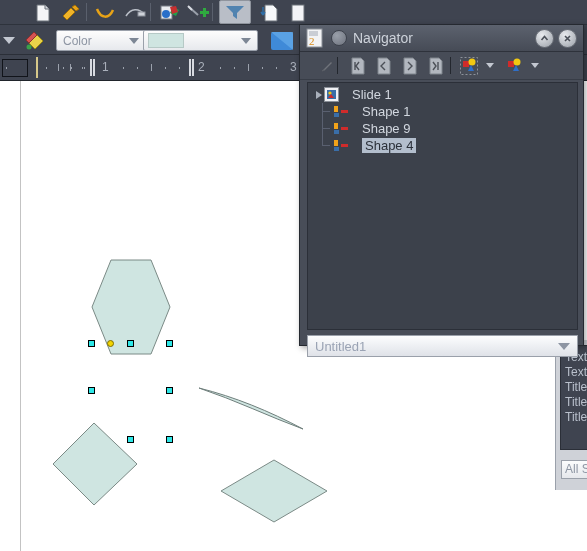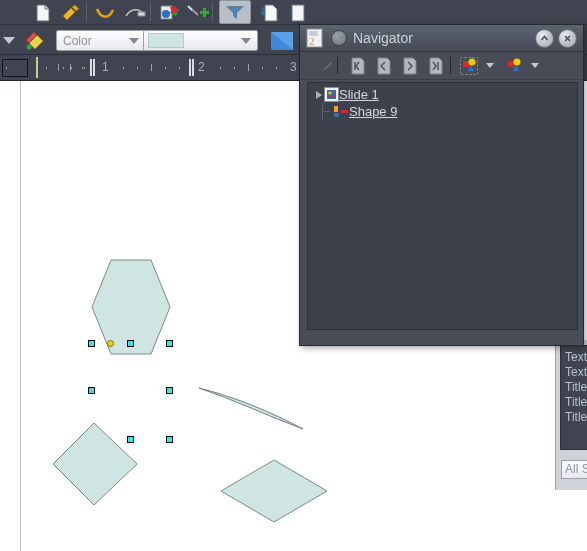--- a/index.html
+++ b/index.html
@@ -232,21 +232,21 @@
   .tree-row {
     position: relative;
     height: 17px;
     display: flex; align-items: center;
     font-size: 13px;
     color: #d2d7df;
     white-space: nowrap;
   }
   .tree-row.child { padding-left: 25px; }
   .tree-row.root  { padding-left: 5px; }
-  .tree-label { margin-left: 0; text-decoration: underline; }
+  .tree-label { margin-left: 13px; }
   .tree-row.selected .tree-label {
     background: #b3becd;
     color: #2b3039;
     padding: 0 3px;
   }
   .expander {
     width: 11px; height: 11px;
     display: flex; align-items: center; justify-content: center;
   }
   .tri {
@@ -538,32 +538,60 @@
           <svg width="15" height="15" viewBox="0 0 15 15">
             <rect x="0.5" y="0.5" width="14" height="14" fill="#f0f1f4" stroke="#8a8f97"></rect>
             <rect x="3" y="3" width="9" height="9" fill="#3a6ea8"></rect>
             <circle cx="6" cy="6" r="1.6" fill="#f2c811"></circle>
             <path d="M4 11 L7 7 L10 11z" fill="#cf2b2b"></path>
           </svg>
         </span>
         <span class="tree-label">Slide 1</span>
       </div>
 
+      <div class="tree-row child">
+        <span class="treeline-v"></span>
+          <span class="treeline-h"></span>
+        <span style="display:flex;align-items:center">
+          <svg width="16" height="14" viewBox="0 0 16 14">
+            <rect x="1" y="1" width="4" height="6" fill="#f2a31a"></rect>
+            <rect x="1" y="8" width="5" height="4" fill="#3a6ea8"></rect>
+            <rect x="8" y="5" width="7" height="3" fill="#cf2b2b"></rect>
+          </svg>
+        </span>
+        <span class="tree-label">Shape 1</span>
+      </div>
 
       <div class="tree-row child">
         <span class="treeline-v"></span>
           <span class="treeline-h"></span>
         <span style="display:flex;align-items:center">
           <svg width="16" height="14" viewBox="0 0 16 14">
             <rect x="1" y="1" width="4" height="6" fill="#f2a31a"></rect>
             <rect x="1" y="8" width="5" height="4" fill="#3a6ea8"></rect>
             <rect x="8" y="5" width="7" height="3" fill="#cf2b2b"></rect>
           </svg>
         </span>
         <span class="tree-label">Shape 9</span>
       </div>
 
 
-    </div>
-
+      <div class="tree-row child selected">
+        <span class="treeline-v" style="height:9px"></span>
+          <span class="treeline-h"></span>
+        <span style="display:flex;align-items:center">
+          <svg width="16" height="14" viewBox="0 0 16 14">
+            <rect x="1" y="1" width="4" height="6" fill="#f2a31a"></rect>
+            <rect x="1" y="8" width="5" height="4" fill="#3a6ea8"></rect>
+            <rect x="8" y="5" width="7" height="3" fill="#cf2b2b"></rect>
+          </svg>
+        </span>
+        <span class="tree-label">Shape 4</span>
+      </div>
+    </div>
+
+    <div id="nav-combo">
+      <span>Untitled1</span>
+      <span class="arrow"></span>
+    </div>
   </div>
 
 </div>
 
 </body></html>

